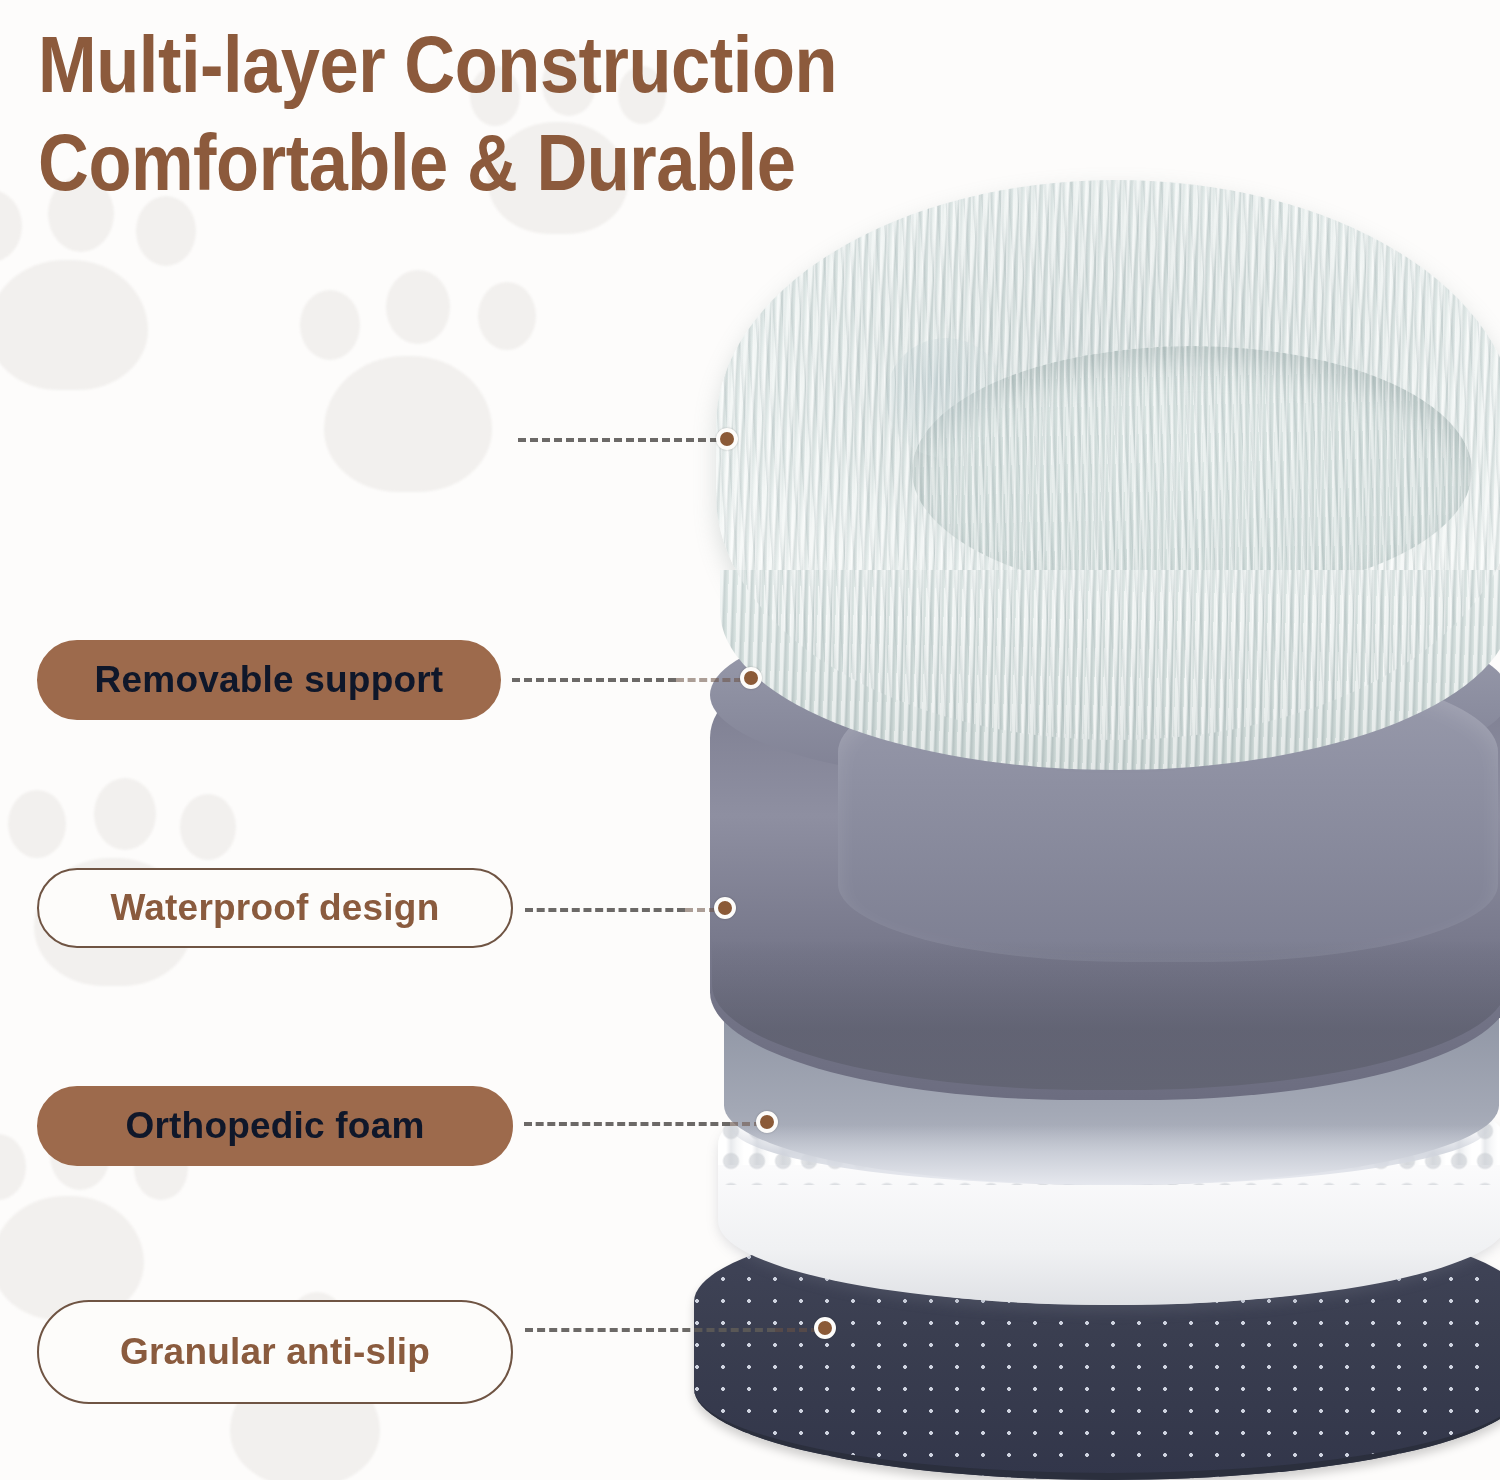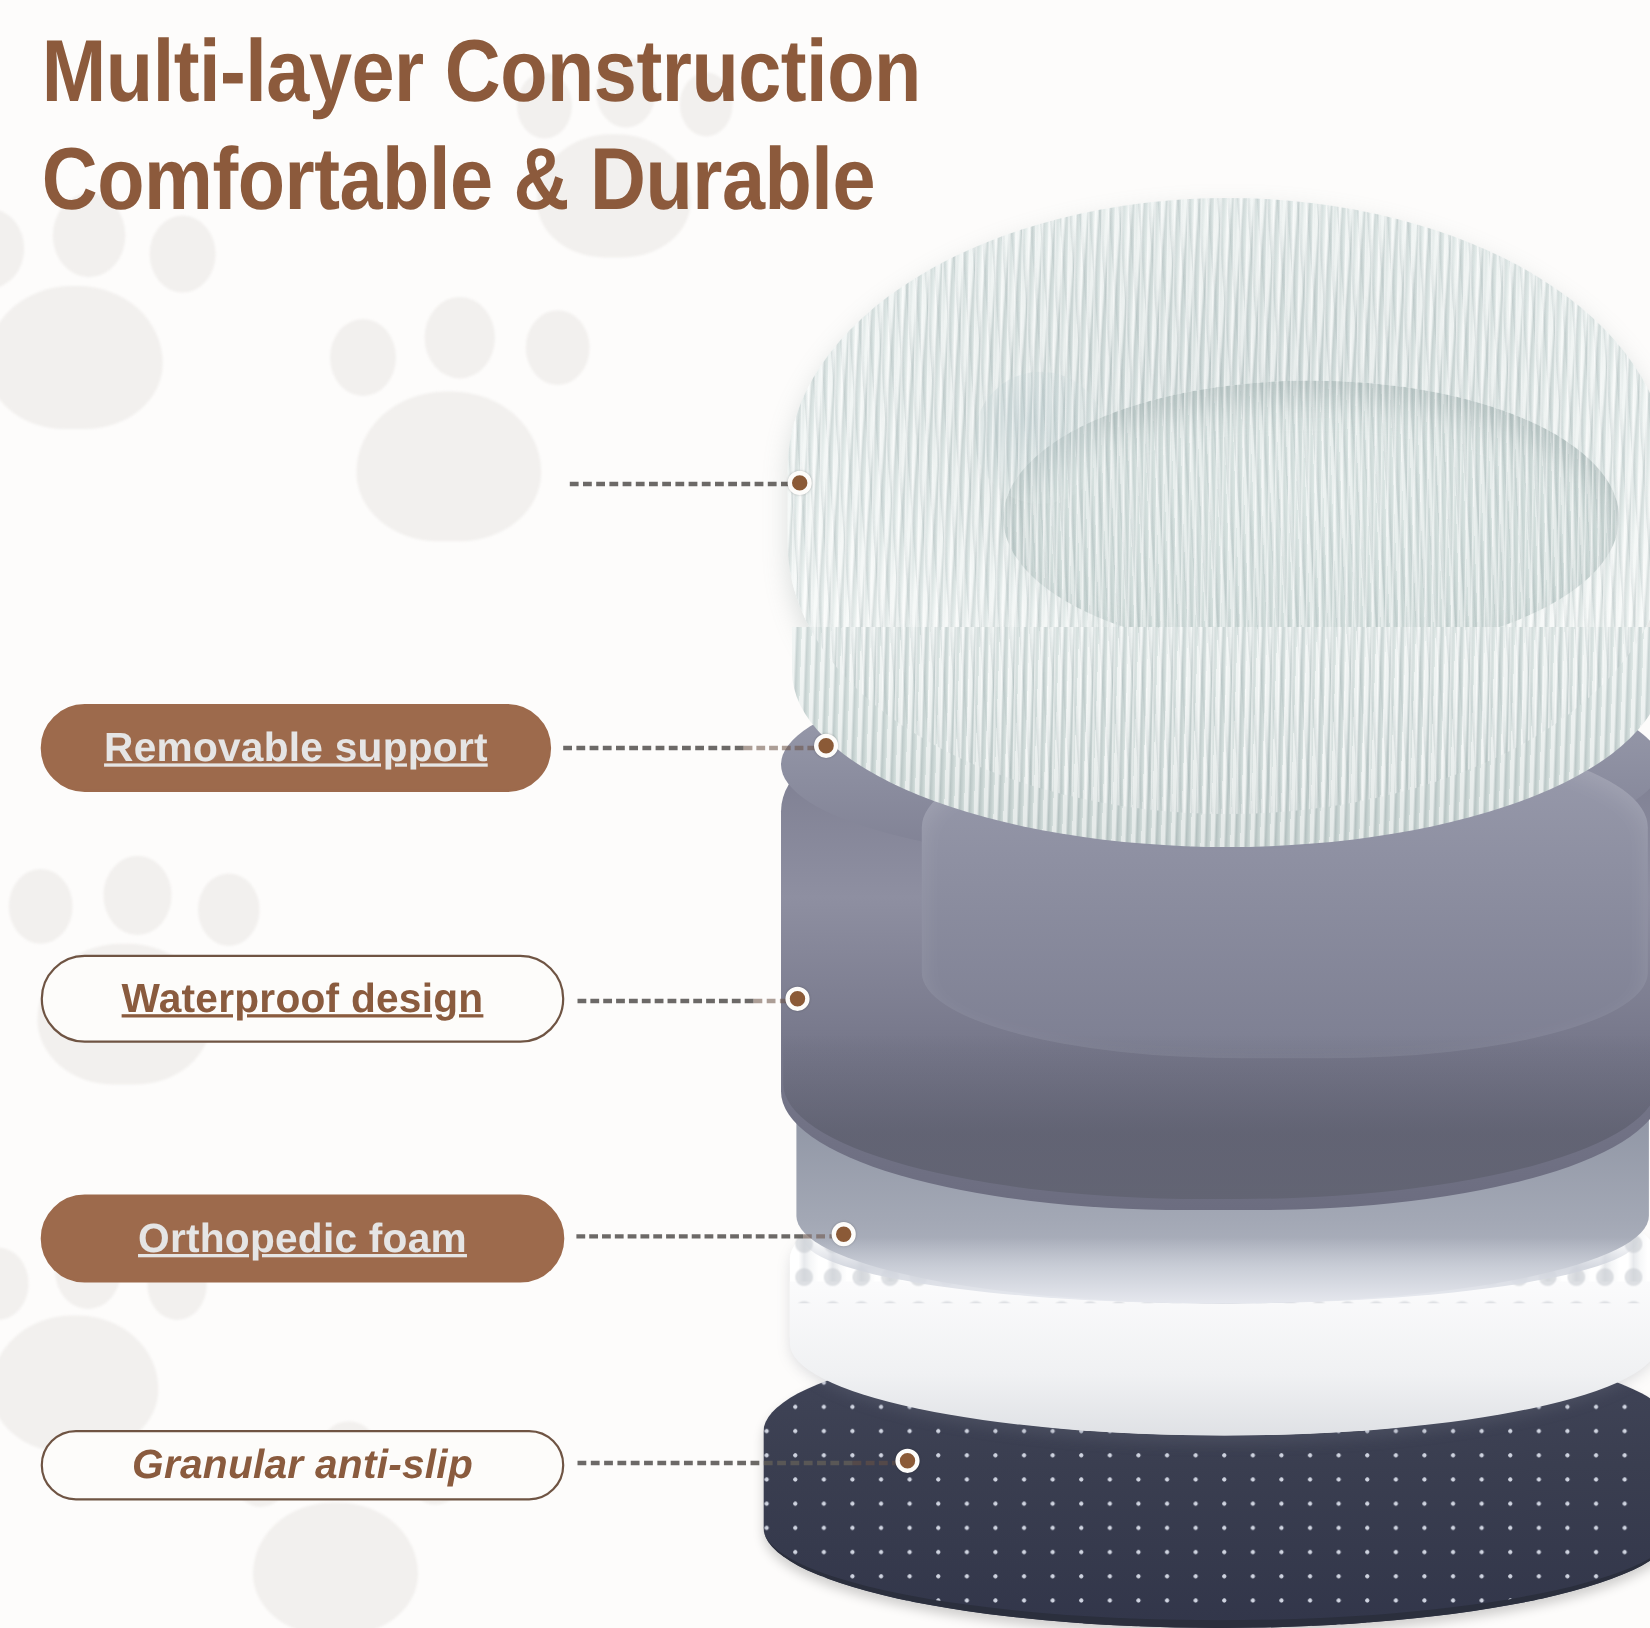--- a/index.html
+++ b/index.html
@@ -71,22 +71,21 @@
   }
   .pill.outline {
     background: #fdfcfa;
     border: 2.5px solid #6f5443;
     color: #8a5b3e;
     text-shadow: 0 1px 0 rgba(255,255,255,.6);
   }
   .pill.filled {
     background: #9d6a4c;
     border: 2.5px solid #9d6a4c;
-    color: #e5e5e5;
-    text-decoration: underline;
+    color: #0f172a;
   }
 
   
   .connector {
     position: absolute;
     height: 0;
     border-top: 4px dashed #5d5a57;
     opacity: .9;
   }
   .connector.fade {
@@ -389,28 +388,28 @@
 Comfortable &amp; Durable</div>
 
   <div class="connector" style="left:518px; top:438px; width:200px;"></div>
   <div class="enddot" style="left:716px; top:428px;"></div>
 
   <div class="pill filled" style="left:37px; top:640px; width:464px; height:80px;">Removable support</div>
   <div class="connector" style="left:512px; top:678px; width:164px;"></div>
   <div class="connector fade" style="left:676px; top:678px; width:66px;"></div>
   <div class="enddot" style="left:740px; top:667px;"></div>
 
-  <div class="pill outline" style="left:37px; top:868px; width:476px; height:80px;text-decoration:underline;">Waterproof design</div>
+  <div class="pill outline" style="left:37px; top:868px; width:476px; height:80px;">Waterproof design</div>
   <div class="connector" style="left:525px; top:908px; width:160px;"></div>
   <div class="connector fade" style="left:685px; top:908px; width:32px;"></div>
   <div class="enddot" style="left:714px; top:897px;"></div>
 
   <div class="pill filled" style="left:37px; top:1086px; width:476px; height:80px;text-align:right;">Orthopedic foam</div>
   <div class="connector" style="left:524px; top:1122px; width:206px;"></div>
   <div class="connector fade" style="left:730px; top:1122px; width:32px;"></div>
   <div class="enddot" style="left:756px; top:1111px;"></div>
 
-  <div class="pill outline" style="left:37px; top:1300px; width:476px; height:64px;font-style:italic;">Granular anti-slip</div>
+  <div class="pill outline" style="left:37px; top:1300px; width:476px; height:104px;">Granular anti-slip</div>
   <div class="connector" style="left:525px; top:1328px; width:250px;"></div>
   <div class="connector fade" style="left:775px; top:1328px; width:44px;"></div>
   <div class="enddot" style="left:814px; top:1317px;"></div>
 
 </div>
 
 </body></html>

